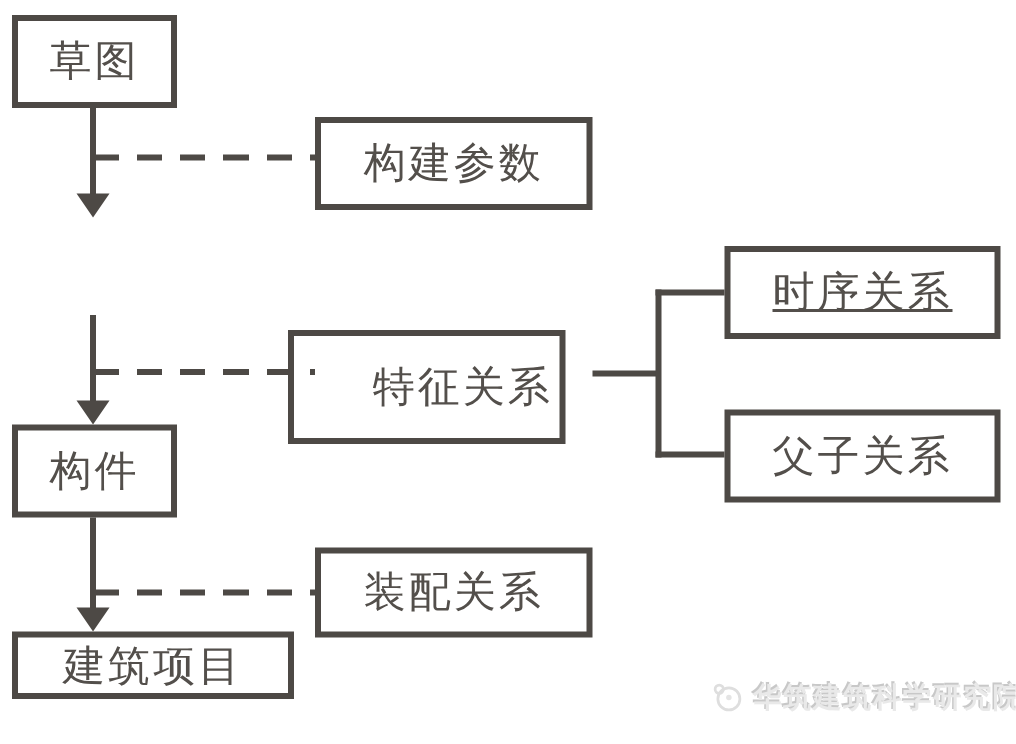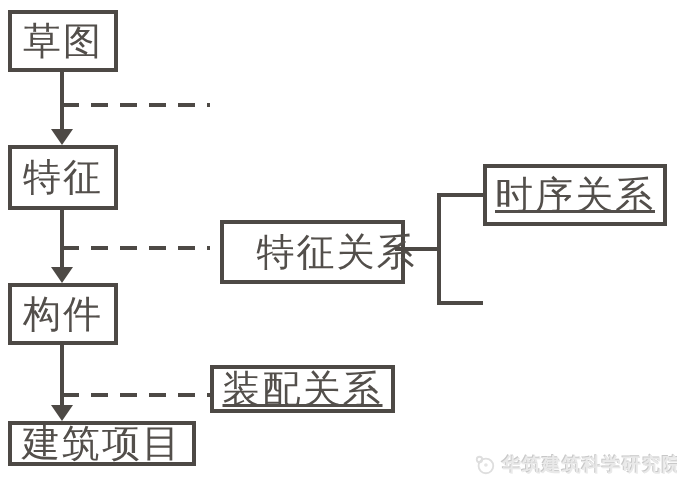--- a/index.html
+++ b/index.html
@@ -21,21 +21,21 @@
   }
   .box{
     position:absolute;
     border:4px solid var(--line);
     background:#ffffff;
     display:flex;
     align-items:center;
     justify-content:center;
     box-sizing:border-box;
     color:var(--text);
-    font-size:38px;
+    font-size:28px;
     letter-spacing:2px;
     white-space:nowrap;
     text-align:center;
   }
   .vline{
     position:absolute;
     width:4px;
     background:var(--line);
   }
   .hline{
@@ -79,39 +79,42 @@
   }
 </style>
 </head>
 <body>
 
 <div class="canvas">
 
   <div class="box" style="left:8px;top:10px;width:110px;height:62px;">
     <span>草图</span>
   </div>
-  <div class="box" style="left:8px;top:145px;width:110px;height:65px;">
-    <span>特征</span>
-  </div>
   <div class="box" style="left:8px;top:283px;width:110px;height:62px;">
     <span>构件</span>
   </div>
   <div class="box" style="left:8px;top:421px;width:188px;height:45px;">
     <span>建筑项目</span>
   </div>
 
-  <div class="box" style="left:220px;top:220px;width:185px;height:64px;padding-left:48px;">
+  <div class="box" style="left:210px;top:78px;width:185px;height:62px;">
+    <span>构建参数</span>
+  </div>
+  <div class="box" style="left:192px;top:220px;width:185px;height:76px;padding-left:48px;">
     <span>特征关系</span>
   </div>
-  <div class="box" style="left:210px;top:365px;width:185px;height:48px;text-decoration:underline;">
+  <div class="box" style="left:210px;top:365px;width:185px;height:60px;">
     <span>装配关系</span>
   </div>
 
   <div class="box" style="left:483px;top:164px;width:184px;height:62px;text-decoration:underline;">
     <span>时序关系</span>
+  </div>
+  <div class="box" style="left:483px;top:273px;width:184px;height:62px;">
+    <span>父子关系</span>
   </div>
 
   <div class="vline" style="left:60px;top:72px;height:59px;"></div>
   <div class="arrowhead" style="left:51px;top:129px;"></div>
 
   <div class="vline" style="left:60px;top:210px;height:59px;"></div>
   <div class="arrowhead" style="left:51px;top:267px;"></div>
 
   <div class="vline" style="left:60px;top:345px;height:62px;"></div>
   <div class="arrowhead" style="left:51px;top:405px;"></div>

